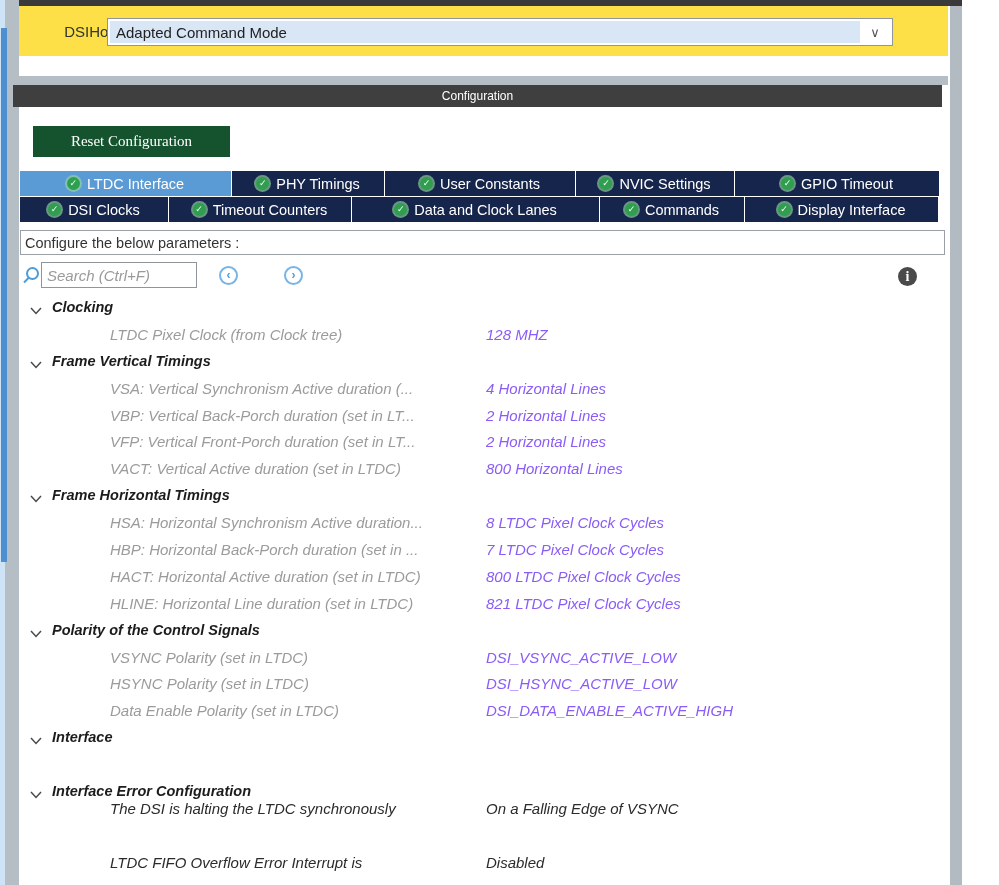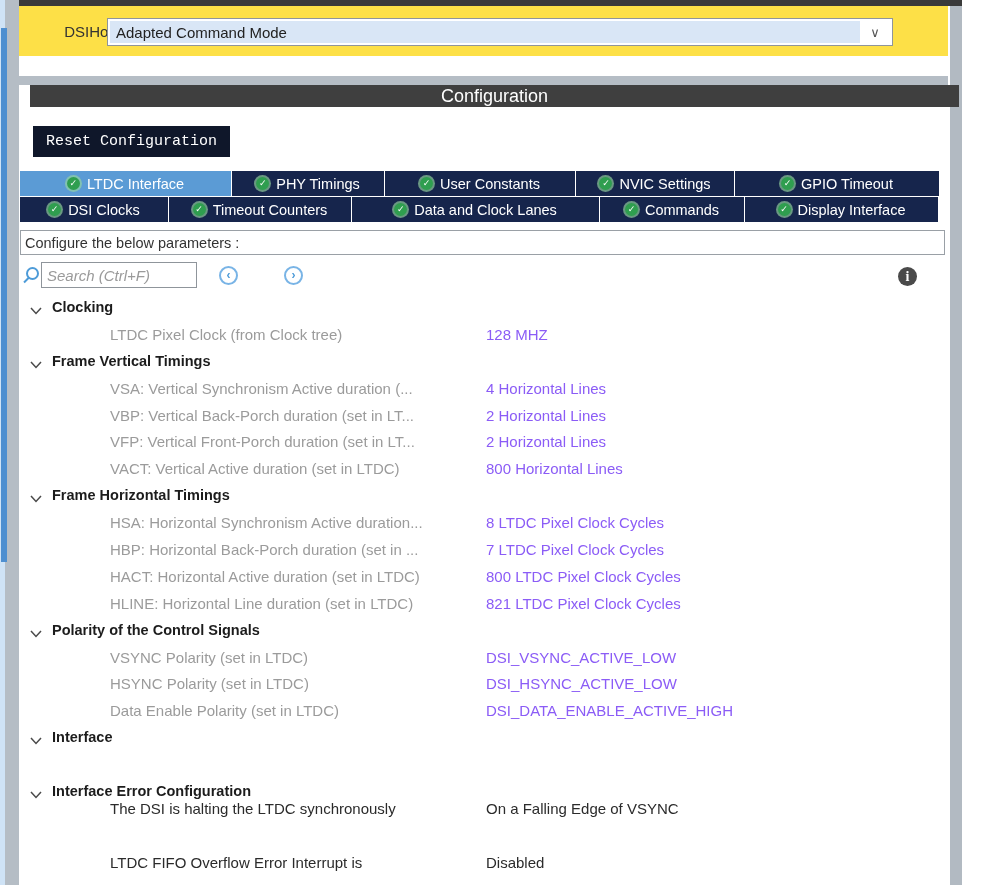--- a/index.html
+++ b/index.html
@@ -21,29 +21,29 @@
   .mode-select{position:absolute;left:88px;top:12px;width:786px;height:28px;
                border:1px solid #8f959b;background:#fff;display:flex;align-items:stretch;
                padding:2px;box-sizing:border-box;cursor:pointer;}
   .mode-fill{flex:1;background:#d9e6f6;display:flex;align-items:center;
              padding-left:6px;font-size:15px;color:#222;overflow:hidden;white-space:nowrap;}
   .mode-caret{width:30px;display:flex;align-items:center;justify-content:center;
               color:#555;font-size:13px;background:#fff;}
 
   
   .gap-band{position:absolute;left:19px;top:76px;width:929px;height:9px;background:#b5bdc5;}
-  .config-header{position:absolute;left:30px;top:85px;width:929px;height:22px;background:#3f3f3f;
-                 color:#fff;font-size:18px;display:flex;align-items:center;justify-content:center;}
+  .config-header{position:absolute;left:13px;top:85px;width:929px;height:22px;background:#3f3f3f;
+                 color:#fff;font-size:12px;display:flex;align-items:center;justify-content:center;}
 
   
   .main-panel{position:absolute;left:19px;top:107px;width:929px;height:778px;background:#fff;}
 
-  .reset-btn{position:absolute;left:14px;top:19px;width:197px;height:31px;background:#0f172a;
+  .reset-btn{position:absolute;left:14px;top:19px;width:197px;height:31px;background:#14532d;
              color:#fff;font-size:15px;display:flex;align-items:center;justify-content:center;
-             border:none;cursor:pointer;font-family:Liberation Mono, monospace;}
+             border:none;cursor:pointer;font-family:Liberation Serif, serif;}
 
   
   .tab-rows{position:absolute;left:1px;top:64px;width:922px;}
   .tab-row{display:flex;height:25px;margin-bottom:1px;}
   .tab{background:#16254c;color:#fff;display:flex;align-items:center;justify-content:center;
        gap:7px;font-size:14.5px;margin-right:1px;box-sizing:border-box;cursor:pointer;
        white-space:nowrap;overflow:hidden;}
   .tab.selected{background:#5b9bd5;}
   .check{width:13px;height:13px;border-radius:50%;background:#2f9e4f;color:#fff;
          font-size:9px;line-height:13px;text-align:center;flex:0 0 13px;
@@ -64,21 +64,21 @@
   .nav-circle{position:absolute;top:159px;width:15px;height:15px;border:2px solid #79b4e6;
               border-radius:50%;color:#4d9bd8;font-size:12px;line-height:14px;text-align:center;
               cursor:pointer;font-weight:bold;}
   .nav-prev{left:200px;}
   .nav-next{left:265px;}
   .info-icon{position:absolute;left:879px;top:160px;width:19px;height:19px;border-radius:50%;
              background:#4a4a4a;color:#fff;font-family:"Liberation Serif",serif;font-weight:bold;
              font-size:14px;line-height:19px;text-align:center;cursor:pointer;}
 
   
-  .tree{position:absolute;left:0;top:188px;width:929px;}
+  .tree{position:absolute;left:0;top:188px;width:929px;font-style:italic;}
   .row{position:relative;height:26.9px;}
   .chev{position:absolute;left:11px;top:7px;width:12px;height:10px;cursor:pointer;}
   .s-label{position:absolute;left:33px;top:4px;font-size:14.5px;font-weight:bold;color:#1c1c1c;}
   .p-label{position:absolute;left:91px;top:4px;font-size:15px;color:#9b9b9b;
            white-space:nowrap;}
   .p-value{position:absolute;left:467px;top:4px;font-size:15px;color:#8b5cf6;white-space:nowrap;}
   .row.editable .p-label,.row.editable .p-value{color:#2b2b2b;margin-top:44px;}
 </style>
 </head>
 <body>

